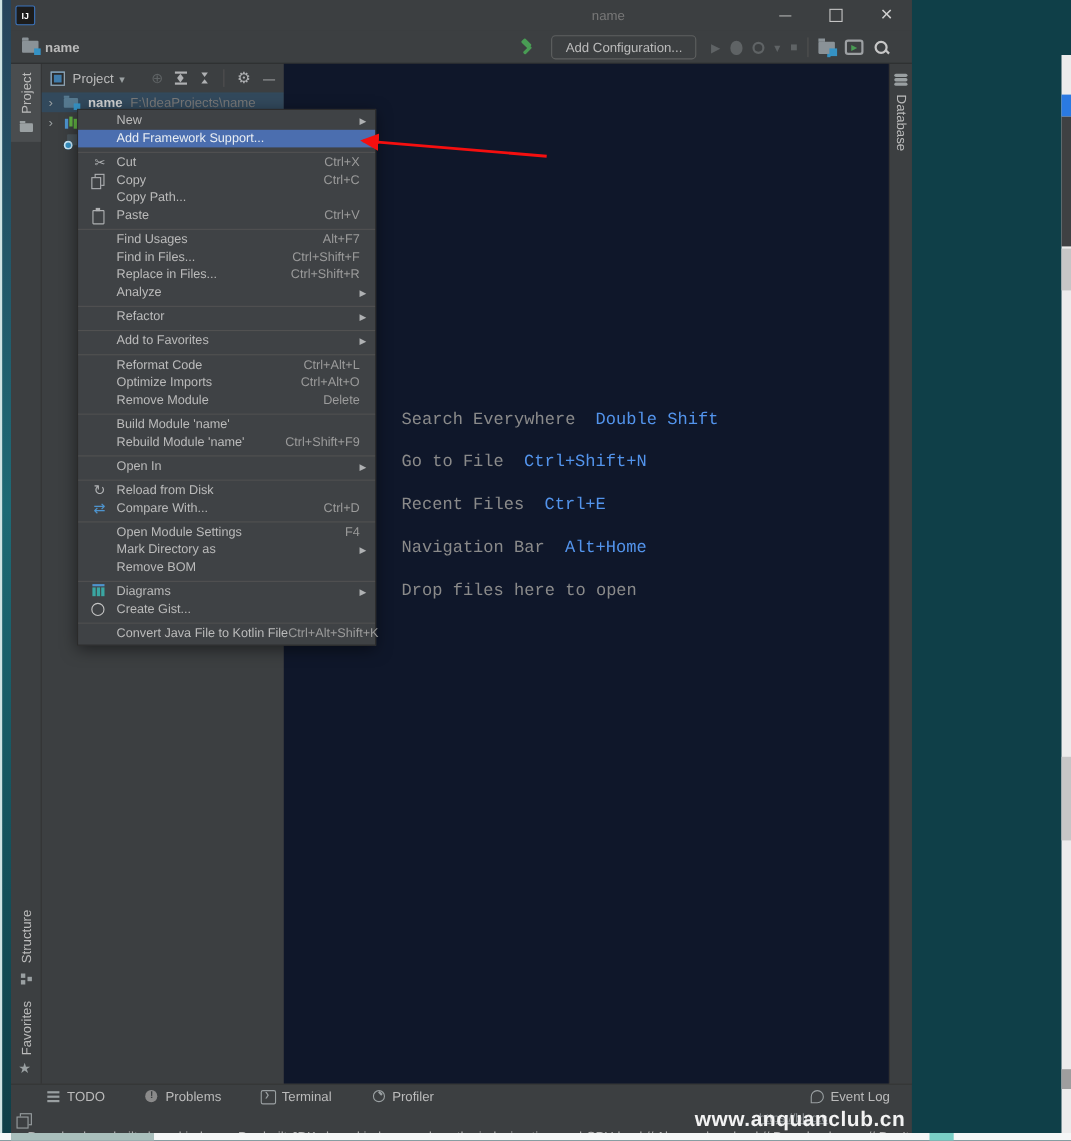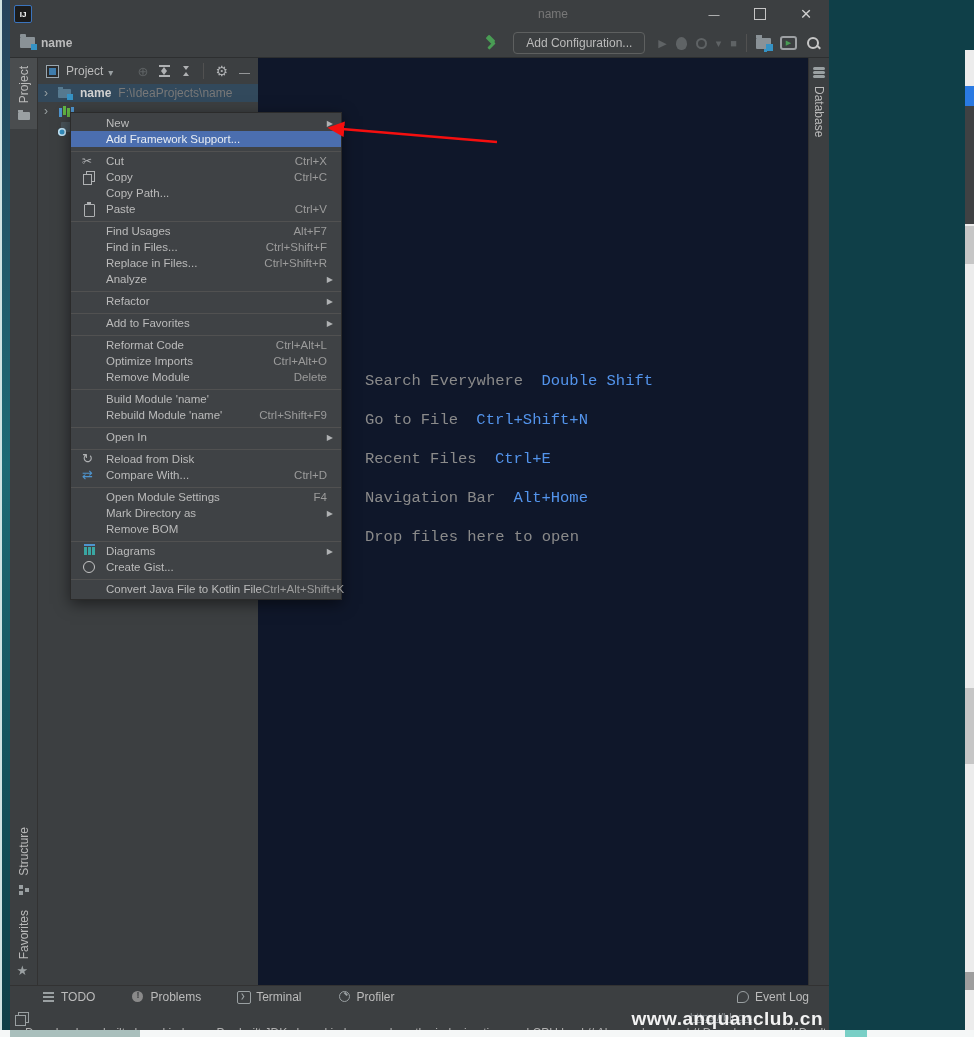--- a/index.html
+++ b/index.html
@@ -38,21 +38,21 @@
   .win-btn.max::before { content:""; width:10px; height:10px; border:1.5px solid #c5c5c5; display:block; }
   .win-btn.close::before { content:"×"; font-size:19px; line-height:10px; }
 
   
   .toolbar { position:relative; height:30px; display:flex; align-items:center; border-bottom:1px solid #2d2f30; }
   .crumb { display:flex; align-items:center; margin-left:10px; }
   .crumb-folder { position:relative; width:15px; height:11px; background:#8a9297; border-radius:1px; margin-right:6px; }
   .crumb-folder::before { content:""; position:absolute; top:-3px; left:0; width:6px; height:3px; background:#8a9297; border-radius:1px 1px 0 0; }
   .crumb-folder::after { content:""; position:absolute; right:-2px; bottom:-2px; width:6px; height:6px; background:#3592c4; }
   .crumb-label { font-size:12px; font-weight:bold; color:#bbbbbb; }
-  .toolbar-right { position:absolute; right:8px; top:0; height:30px; display:flex; align-items:center; gap:9px; }
+  .toolbar-right { position:absolute; right:20px; top:0; height:30px; display:flex; align-items:center; gap:9px; }
   .icon-hammer { position:relative; width:16px; height:16px; }
   .icon-hammer::before { content:""; position:absolute; left:2px; top:2px; width:9px; height:5px; background:#499c54; transform:rotate(45deg); border-radius:1px; }
   .icon-hammer::after { content:""; position:absolute; left:6px; top:6px; width:3px; height:9px; background:#499c54; transform:rotate(45deg); border-radius:1px; }
   .add-config-btn { border:1px solid #5e6060; border-radius:4px; color:#bbbbbb; background:transparent;
     font-size:12px; padding:3px 12px; margin:0 4px; font-family:inherit; }
   .tb-ico { color:#5f6365; font-size:12px; display:flex; align-items:center; }
   .ico-play::before { content:"▶"; font-size:11px; }
   .ico-bug { width:11px; height:13px; background:#5f6365; border-radius:50% 50% 45% 45%; }
   .ico-ring { width:11px; height:11px; border:2px solid #5f6365; border-radius:50%; }
   .ico-drop::before { content:"▾"; font-size:11px; }
@@ -148,22 +148,22 @@
   
   .status-bar { position:relative; height:23px; display:flex; align-items:center; font-size:12px; color:#b0b0b0; overflow:hidden; }
   .sb-icon { position:relative; width:14px; height:13px; margin:0 10px 0 5px; }
   .sb-icon::before { content:""; position:absolute; left:3px; top:0; width:9px; height:9px; border:1.5px solid #9aa0a2; }
   .sb-icon::after { content:""; position:absolute; left:0; top:3px; width:9px; height:9px; border:1.5px solid #9aa0a2; background:#3c3f41; }
   .sb-msg { white-space:nowrap;margin-top:28px; }
   .wm-gray { position:absolute; left:680px; top:4px; font-size:11px; color:#8a8f93; white-space:nowrap;text-decoration:underline; }
   .wm-white { position:absolute; right:6px; top:1px; font-size:19px; font-weight:bold; color:#f2f2f2; white-space:nowrap; letter-spacing:0.5px; }
 
   
-  .context-menu { position:absolute; left:70px; top:112px; width:272px; background:#3f4245; border:1px solid #2b2b2b;
-    box-shadow:0 4px 14px rgba(0,0,0,0.5); padding:2px 0; }
+  .context-menu { position:absolute; left:70px; top:99px; width:272px; background:#3f4245; border:1px solid #2b2b2b;
+    box-shadow:0 4px 14px rgba(0,0,0,0.5); padding:2px 0;text-align:right; }
   .menu-row { position:relative; height:16px; display:flex; align-items:center; font-size:11.5px; color:#bbbbbb; padding-left:35px; }
   .menu-row.highlighted { background:#4b6eaf; color:#e8edf3; }
   .menu-row.separator { height:6px; padding:0; }
   .menu-row.separator::after { content:""; display:block; width:100%; height:1px; background:#515151; margin-top:2.5px; }
   .mi-icon { position:absolute; left:11px; top:1px; width:14px; height:14px; color:#afb1b3; font-size:12px; line-height:14px; }
   .menu-row[data-icon="scissors"] .mi-icon::before { content:"✂"; }
   .menu-row[data-icon="copy"] .mi-icon::before { content:""; position:absolute; left:4px; top:1px; width:7px; height:9px; border:1.5px solid #afb1b3; }
   .menu-row[data-icon="copy"] .mi-icon::after { content:""; position:absolute; left:1px; top:4px; width:7px; height:9px; border:1.5px solid #afb1b3; background:#3f4245; }
   .menu-row[data-icon="paste"] .mi-icon::before { content:""; position:absolute; left:2px; top:2px; width:9px; height:11px; border:1.5px solid #afb1b3; border-radius:1px; }
   .menu-row[data-icon="paste"] .mi-icon::after { content:""; position:absolute; left:5px; top:0px; width:4px; height:3px; background:#afb1b3; }

